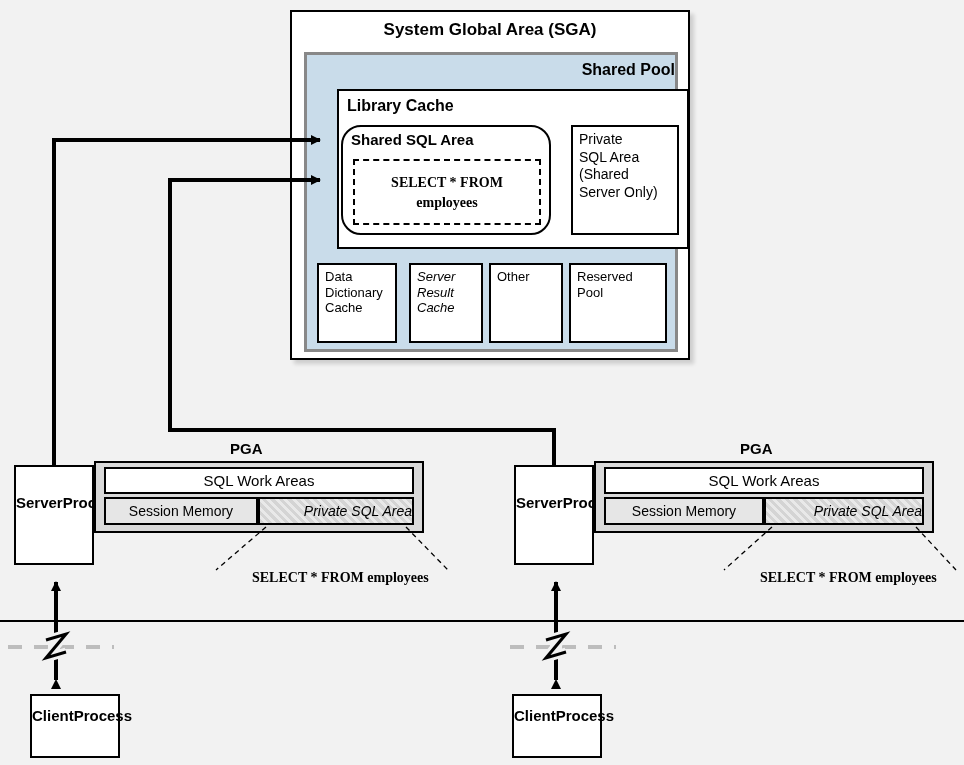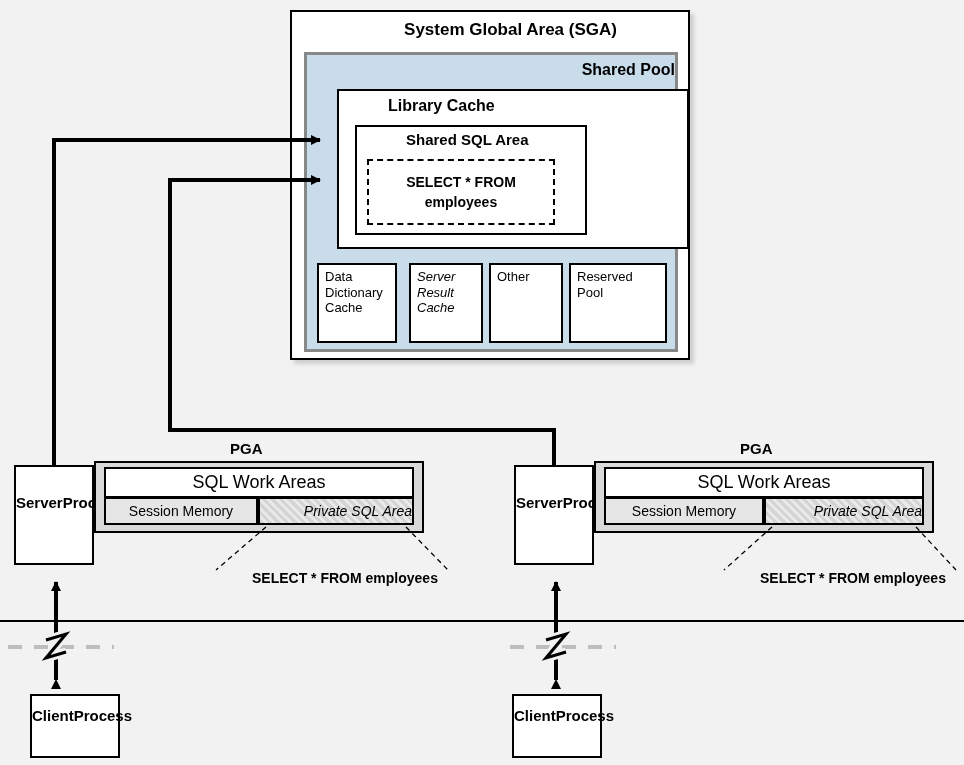--- a/index.html
+++ b/index.html
@@ -7,33 +7,33 @@
     margin: 0;
     background: #f2f2f2;
     font-family: Arial, Helvetica, sans-serif;
     width: 964px;
     height: 765px;
     position: relative;
     overflow: hidden;
   }
   .box { background: #fff; border: 2px solid #000; position: absolute; }
   .label { position: absolute; }
-  .bold { font-weight: bold; padding-left: 41px; }
-  .mono { font-family: Liberation Sans, sans-serif; font-weight: bold; }
+  .bold { font-weight: bold; }
+  .mono { font-family: Liberation Serif, serif; font-weight: bold; }
 
   
   #sga { left: 290px; top: 10px; width: 400px; height: 350px; box-shadow: 4px 4px 4px rgba(0,0,0,0.15); }
   #sga-title { left: 0; top: 8px; width: 100%; text-align: center; font-size: 17px; }
   #shared-pool { left: 12px; top: 40px; width: 374px; height: 300px; background: #c9dcea; border: 3px solid #888; position: absolute; }
   #shared-pool-title { left: 0; top: 6px; width: 100%; text-align: right; font-size: 16px; }
 
   #library-cache { left: 10px; top: 34px; width: 352px; height: 160px; margin-left: 20px; }
   #library-cache-title { left: 8px; top: 6px; font-size: 16px; }
 
-  #shared-sql-area { left: 16px; top: 34px; width: 232px; height: 110px; }
+  #shared-sql-area { left: 2px; top: 34px; width: 210px; height: 110px; border-radius: 20px; }
   #shared-sql-area-title { left: 8px; top: 4px; font-size: 15px; }
   #sql-dashed {
     position: absolute; left: 10px; top: 32px; width: 188px; height: 66px;
     border: 2px dashed #000; text-align: center; padding-top: 12px; font-size: 14px; line-height: 1.4;
   }
 
   #private-sql-area-sp { left: 232px; top: 34px; width: 108px; height: 110px; padding: 4px 6px; font-size: 14px; line-height: 1.25; }
 
   .bottom-boxes { position: absolute; top: 208px; height: 80px; background:#fff; border:2px solid #000; font-size:13px; padding:4px 6px; line-height:1.2; }
   #dd-cache   { left: 10px;  width: 80px; }
@@ -41,21 +41,21 @@
   #other-box  { left: 182px; width: 74px; }
   #res-pool   { left: 262px; width: 98px; }
 
   
   #hr-line { position:absolute; left:0; top:620px; width:964px; height:2px; background:#000; }
 
   
   .server-process { background:#fff; border:2px solid #000; position:absolute; width:80px; height:100px; text-align:center; padding-top:26px; font-weight:bold; font-size:15px; line-height:1.3; }
   .pga-label { position:absolute; font-weight:bold; font-size:15px; }
   .pga-frame { position:absolute; background:#d9d9d9; border:2px solid #000; }
-  .sql-work-areas { position:absolute; background:#fff; border:2px solid #000; text-align:center; font-size:18px; padding:3px 16px; }
+  .sql-work-areas { position:absolute; background:#fff; border:2px solid #000; text-align:center; font-size:15px; padding:3px 16px; }
   .session-mem { position:absolute; background:#e6e6e6; border:2px solid #000; text-align:center; font-size:14px; padding:4px 0; }
   .priv-sql { position:absolute; background:repeating-linear-gradient(45deg,#d4d4d4,#d4d4d4 3px,#e9e9e9 3px,#e9e9e9 6px); border:2px solid #000; text-align:right; font-size:14px; padding:4px 0;font-style:italic; }
   .priv-label { position:absolute; font-size:14px;margin-left:42px; }
 
   
   .client-process { background:#fff; border:2px solid #000; position:absolute; width:90px; height:64px; text-align:center; padding-top:10px; font-weight:bold; font-size:15px; line-height:1.3; }
 
   
   .dash-seg {
     position:absolute; height:4px; background: repeating-linear-gradient(to right, #bdbdbd 0, #bdbdbd 14px, transparent 14px, transparent 26px);
@@ -75,20 +75,21 @@
       <div id="library-cache-title" class="label bold">Library Cache</div>
 
       <div id="shared-sql-area" class="box">
         <div id="shared-sql-area-title" class="label bold">Shared SQL Area</div>
         <div id="sql-dashed" class="mono">
           <span>SELECT * FROM</span><br>
           <span>employees</span>
         </div>
       </div>
 
+      <div id="private-sql-area-sp" class="box" style="white-space:pre-line;">Private<br>SQL Area<br>(Shared<br>Server Only)</div>
     </div>
 
     <div id="dd-cache" class="bottom-boxes" style="white-space:pre-line;">Data<br>Dictionary<br>Cache</div>
     <div id="sr-cache" class="bottom-boxes" style="white-space:pre-line;">Server<br>Result<br>Cache</div>
     <div id="res-pool" class="bottom-boxes" style="white-space:pre-line;">Reserved<br>Pool</div>
     <div id="other-box" class="bottom-boxes">Other</div>
   </div>
 </div>
 
 <div class="server-process" style="left:14px; top:465px;">ServerProcess</div>

